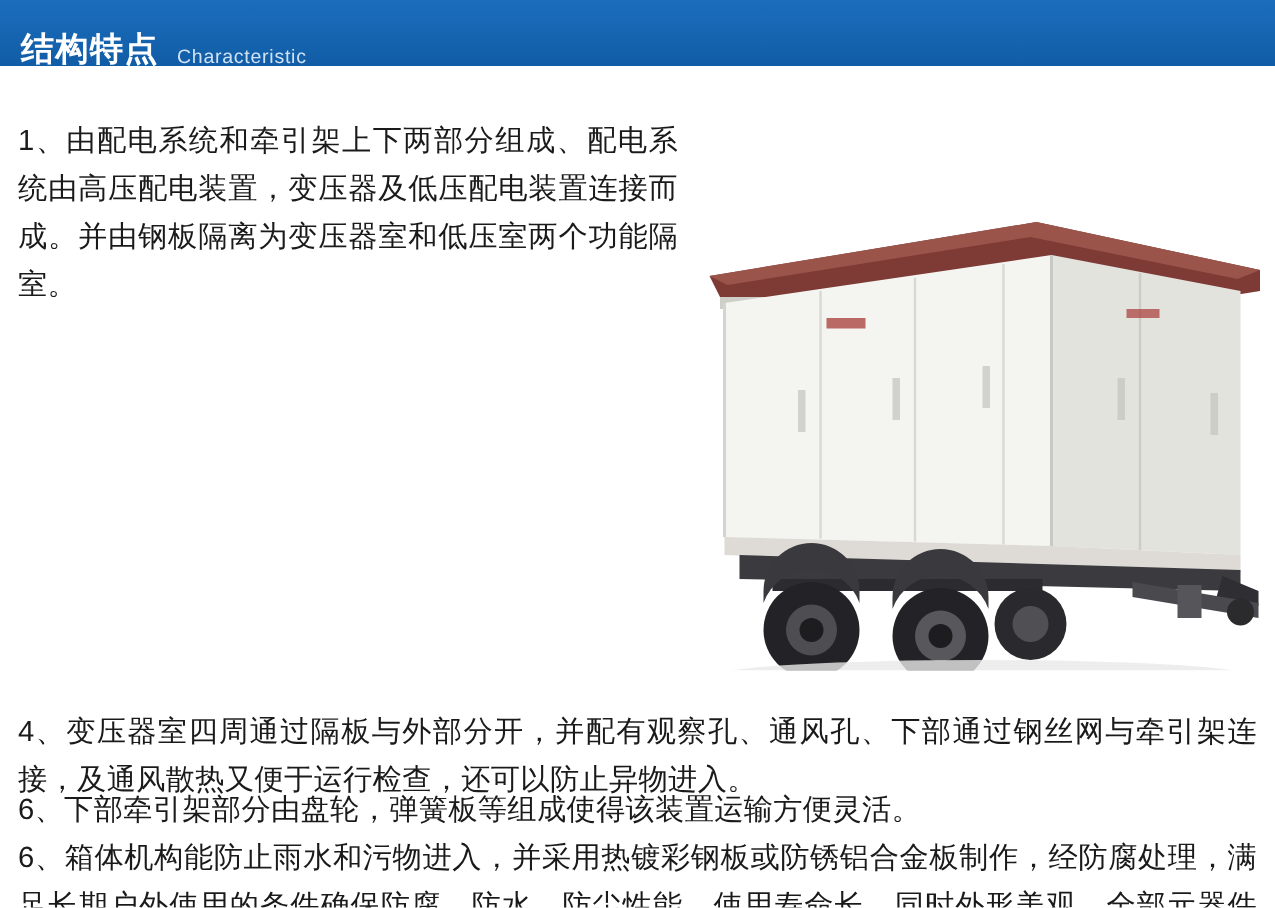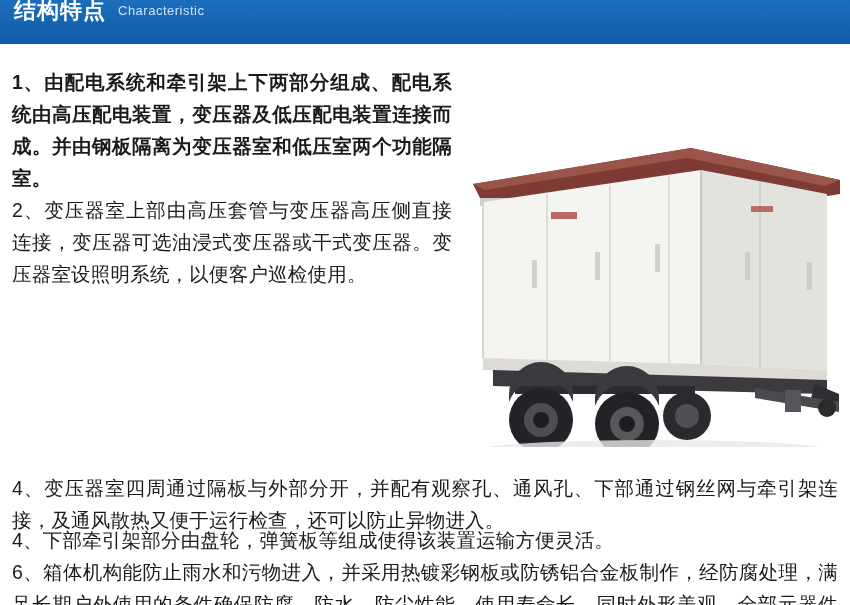--- a/index.html
+++ b/index.html
@@ -24,21 +24,21 @@
   
   .header {
     position: absolute;
     left: 0;
     top: 0;
     width: 850px;
     height: 44px;
     background: #1565b0;
     background: linear-gradient(to bottom, #1b6ebd 0%, #115ca6 100%);
     display: flex;
-    align-items: flex-start;
+    align-items: flex-end;
     box-sizing: border-box;
     padding-left: 14px;
   }
   .header-title {
     color: #ffffff;
     font-size: 22px;
     font-weight: bold;
     letter-spacing: 1px;
     line-height: 1;
   }
@@ -61,21 +61,21 @@
   }
   .para {
     position: absolute;
     font-size: 19.5px;
     line-height: 32px;
     color: #1a1a1a;
     text-align: justify;
     text-justify: inter-ideograph;
     letter-spacing: 0.2px;
   }
-  .p1 { left: 12px; top: 2px;  width: 440px; font-weight: bold; }
+  .p1 { left: 12px; top: 14px;  width: 440px; }
   .p2 { left: 12px; top: 130px; width: 440px; }
   .p3 { left: 12px; top: 245px; width: 440px; }
   .p4 { left: 12px; top: 396px; width: 826px; margin-top: 32px; }
   .p5 { left: 12px; top: 460px; width: 826px; }
   .p6 { left: 12px; top: 492px; width: 826px; }
 
   
   .photo {
     position: absolute;
     left: 455px;
@@ -154,19 +154,18 @@
         </g>
 
         <path d="M54,300 A34,34 0 0 1 118,300 L118,292 A30,30 0 0 0 54,292 Z" fill="#3a3a3e"></path>
         <path d="M140,304 A34,34 0 0 1 204,304 L204,296 A30,30 0 0 0 140,296 Z" fill="#3a3a3e"></path>
 
         <ellipse cx="200" cy="348" rx="175" ry="10" fill="#e9e9e9" opacity="0.8"></ellipse>
       </svg>
     </div>
 
     <p class="para p1">1、由配电系统和牵引架上下两部分组成、配电系统由高压配电装置，变压器及低压配电装置连接而成。并由钢板隔离为变压器室和低压室两个功能隔室。</p>
-    <p class="para p2">2、变压器室上部由高压套管与变压器高压侧直接连接，变压器可选油浸式变压器或干式变压器。变压器室设照明系统，以便客户巡检使用。</p>
     <p class="para p4">4、变压器室四周通过隔板与外部分开，并配有观察孔、通风孔、下部通过钢丝网与牵引架连接，及通风散热又便于运行检查，还可以防止异物进入。</p>
-    <p class="para p5">4、下部牵引架部分由盘轮，弹簧板等组成使得该装置运输方便灵活。</p>
+    <p class="para p5">6、下部牵引架部分由盘轮，弹簧板等组成使得该装置运输方便灵活。</p>
     <p class="para p6">6、箱体机构能防止雨水和污物进入，并采用热镀彩钢板或防锈铝合金板制作，经防腐处理，满足长期户外使用的条件确保防腐、防水、防尘性能，使用寿命长，同时外形美观。全部元器件性能可靠，产品操作维护方便。</p>
 
   </div>
 </div>
 
 </body></html>

